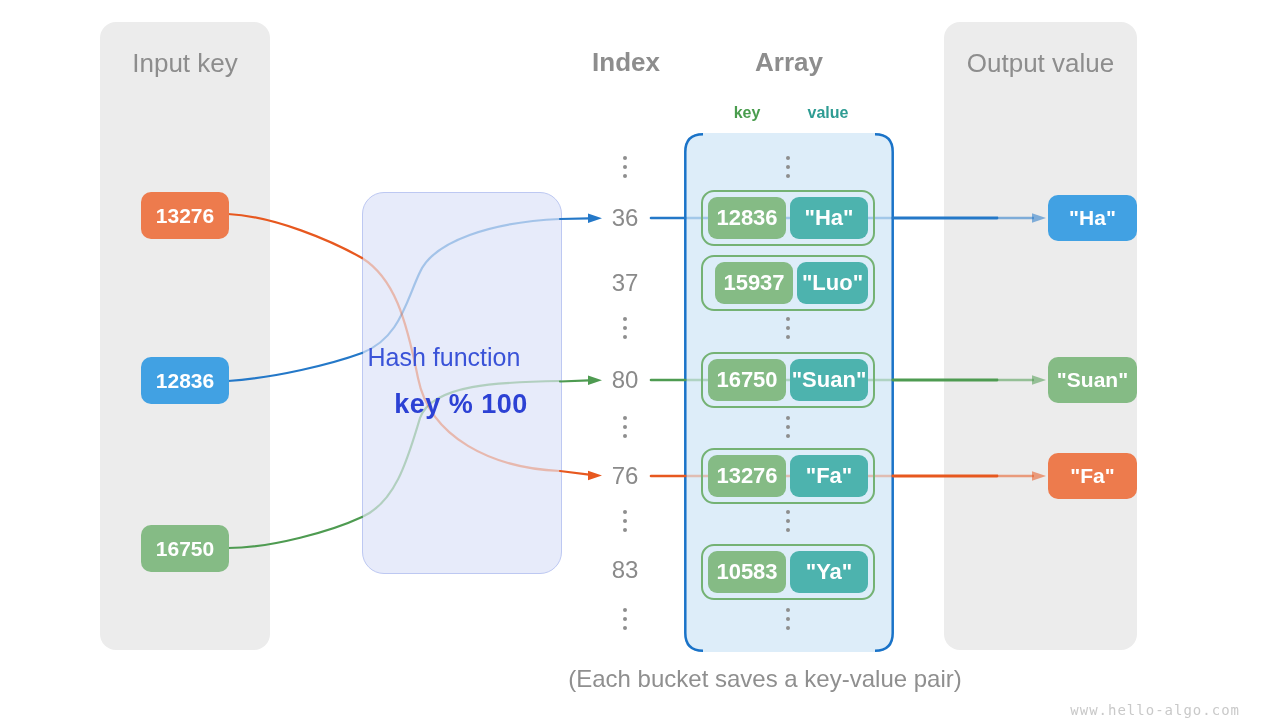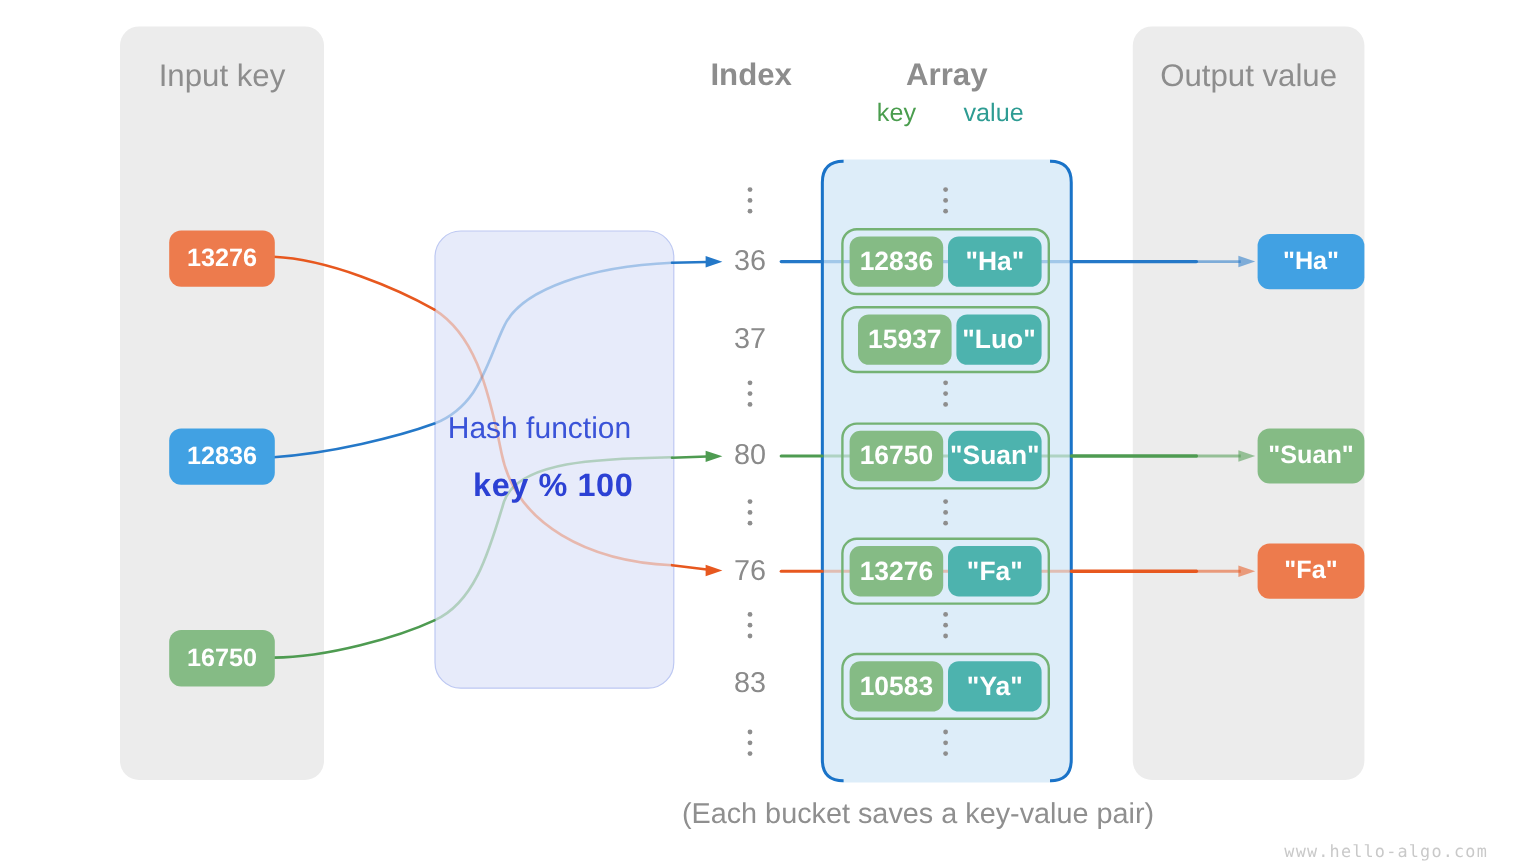--- a/index.html
+++ b/index.html
@@ -6,35 +6,35 @@
   .stage{position:relative;width:1280px;height:720px;background:#ffffff;overflow:hidden;
          font-family:"Liberation Sans",sans-serif;}
   
   .panel{position:absolute;top:22px;height:628px;background:#ECECEC;border-radius:16px;z-index:0;}
   .input-panel{left:100px;width:170px;}
   .output-panel{left:944px;width:193px;}
   .panel-title{margin-top:26px;text-align:center;font-size:26px;font-weight:400;color:#8D8D8D;}
   
   .hashbox{position:absolute;left:362px;top:192px;width:198px;height:380px;background:#E7EBFA;
            border:1.5px solid #BDC8F2;border-radius:22px;z-index:1;}
-  .hash-label{position:absolute;left:362px;top:343px;width:164px;text-align:right;
+  .hash-label{position:absolute;left:362px;top:343px;width:164px;text-align:center;
               font-size:25px;color:#3A53D8;z-index:3;}
   .hash-formula{position:absolute;left:362px;top:389px;width:198px;text-align:center;
                 font-size:27px;font-weight:700;color:#2C41D4;letter-spacing:.5px;z-index:3;}
   
   .array-fill{position:absolute;left:684px;top:133px;width:210px;height:519px;
               background:#DDEDF9;border-radius:18px;z-index:1;}
   svg.arrows{position:absolute;left:0;top:0;z-index:2;}
   
   .header{position:absolute;top:48px;height:28px;display:flex;align-items:center;justify-content:center;
           font-size:26px;font-weight:700;color:#8D8D8D;z-index:3;}
   .hdr-index{left:566px;width:120px;}
   .hdr-array{left:729px;width:120px;}
-  .sub-label{position:absolute;top:82px;height:26px;display:flex;align-items:center;justify-content:center;
-             font-size:21px;z-index:3;}
+  .sub-label{position:absolute;top:100px;height:26px;display:flex;align-items:center;justify-content:center;
+             font-size:16px;z-index:3;font-weight:bold;}
   .lbl-key{left:707px;width:80px;color:#4A9D4E;}
   .lbl-value{left:786px;width:84px;color:#2E9C93;}
   
   .kbox{position:absolute;width:88px;height:47px;border-radius:10px;color:#fff;font-size:21px;
         font-weight:700;display:flex;align-items:center;justify-content:center;z-index:3;}
   .c-orange{background:#ED7B4D;}
   .c-blue{background:#41A1E3;}
   .c-green{background:#85BB85;}
   .in1{left:141px;top:192px;}
   .in2{left:141px;top:357px;}

